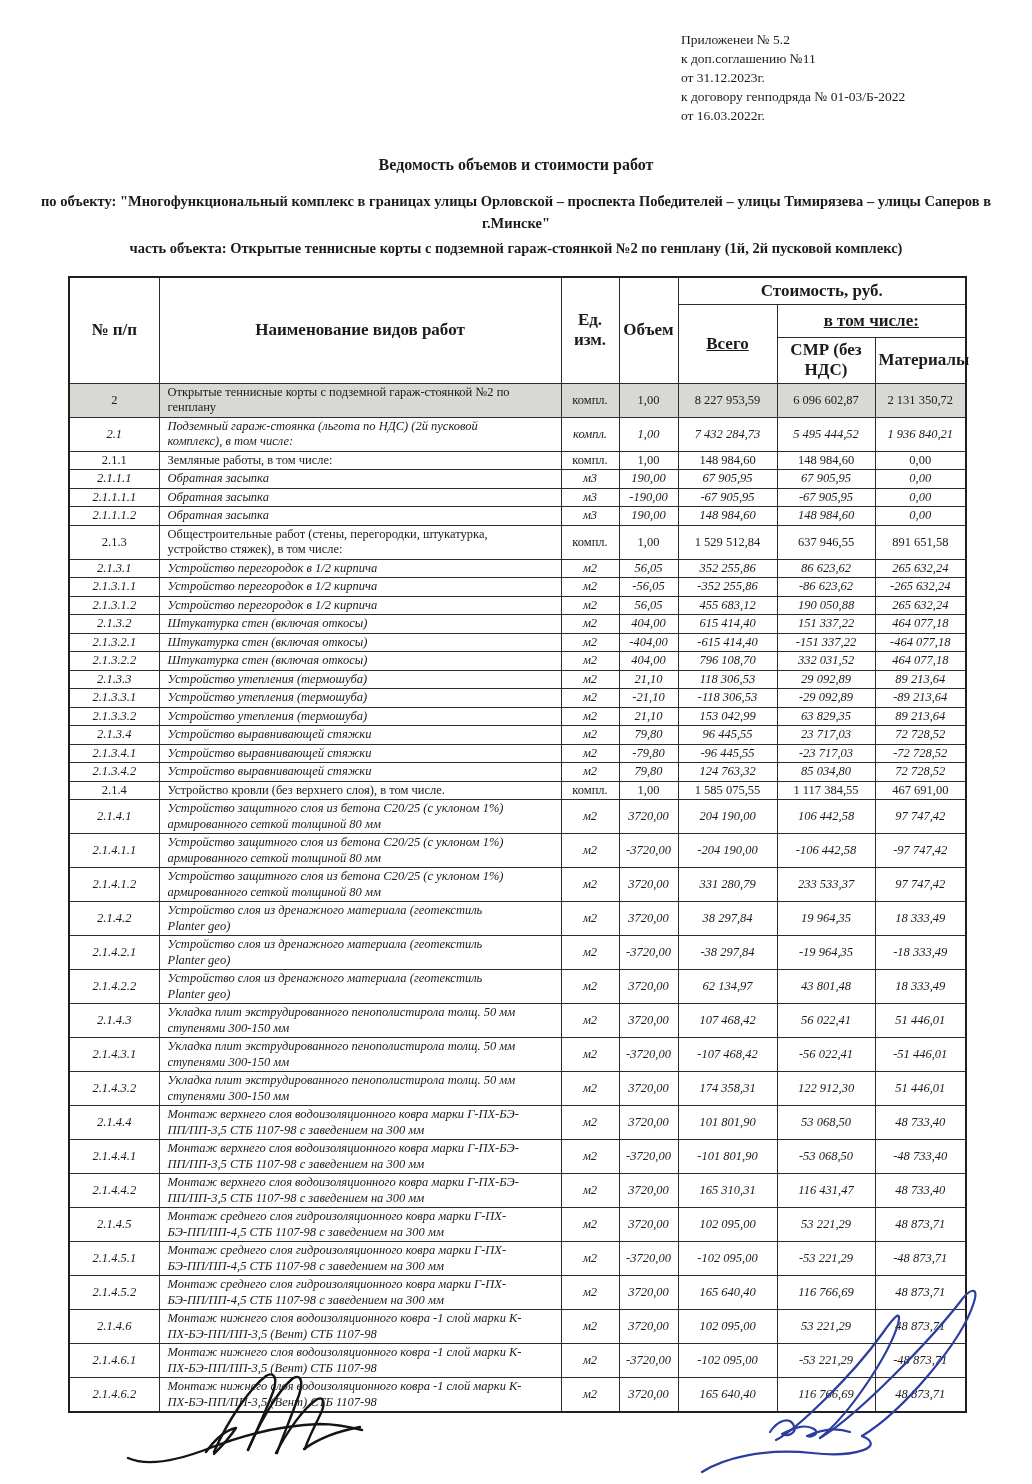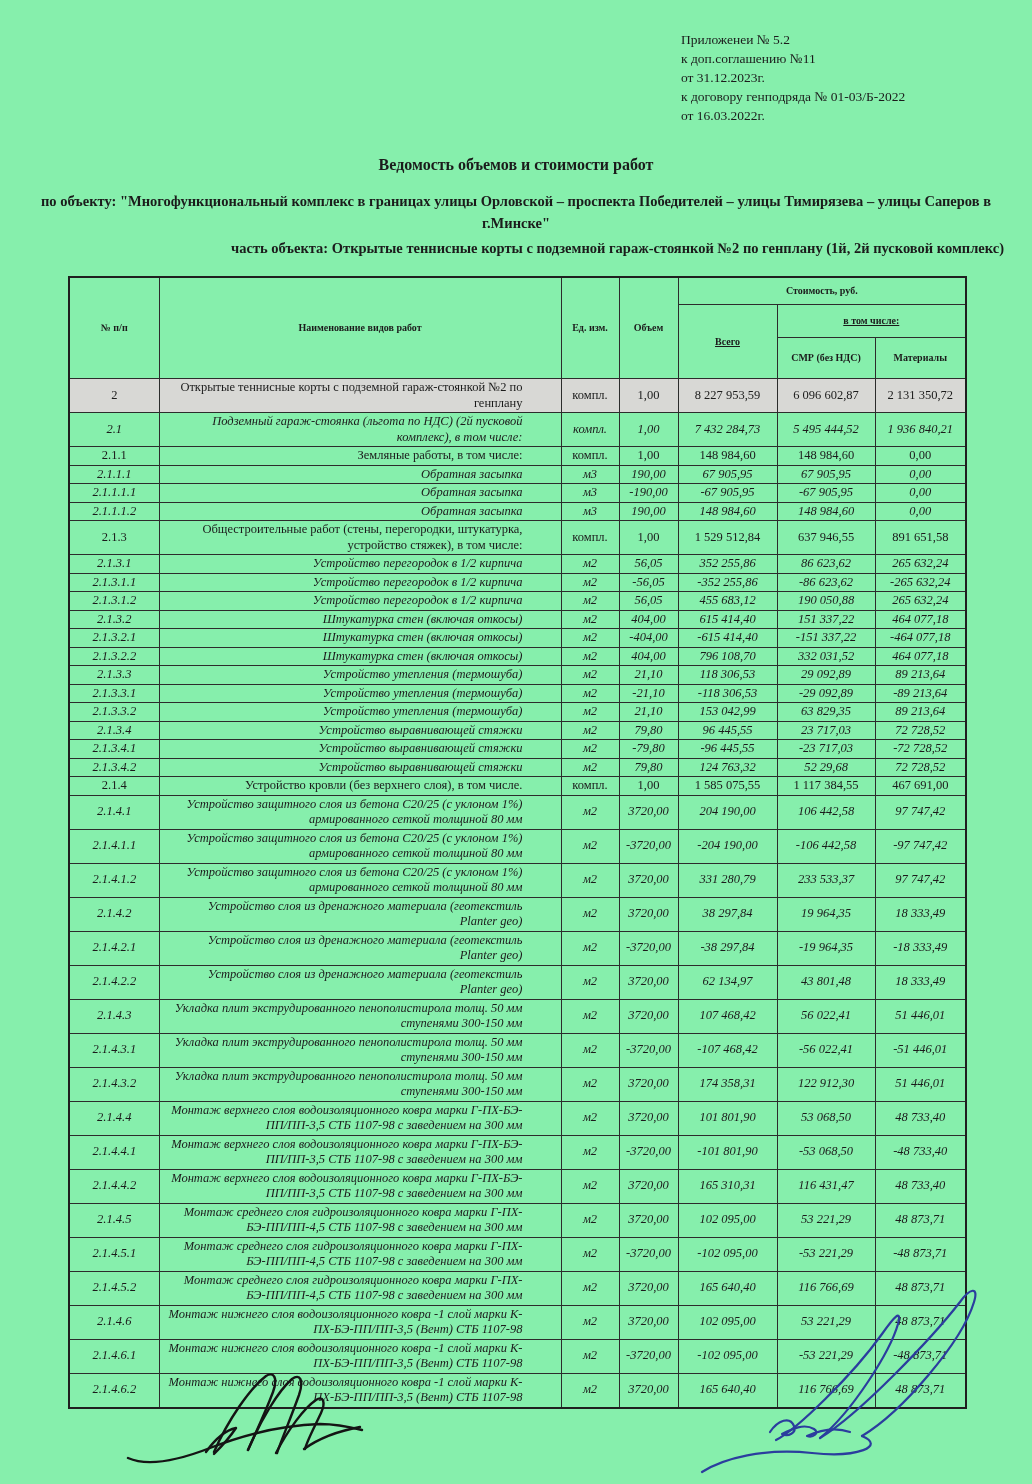--- a/index.html
+++ b/index.html
@@ -1,39 +1,39 @@
 <!DOCTYPE html>
 <html lang="ru" style="--row-highlight: #d8d8d5; --signature-ink-black: #141414; --signature-ink-blue: #2b3d9e;"><head>
 <meta charset="utf-8">
 <style>
   html,body { margin:0; padding:0; background:#e8e8e8; }
   .page {
     position:relative; width:1032px; height:1484px; margin:0 auto;
-    background:#86efac; color:#1b1b1b; overflow:hidden;
+    background:#ffffff; color:#1b1b1b; overflow:hidden;
     font-family:"Liberation Serif", serif;
   }
   
   .appendix { position:absolute; left:681px; top:30px; font-size:13.5px; line-height:19px; }
   
   .doc-title { position:absolute; top:156px; left:0; width:100%; text-align:center;
     font-weight:bold; font-size:16px; margin:0; }
   .sub-object { position:absolute; top:190px; left:28px; width:976px; text-align:center;
     font-weight:bold; font-size:14.5px; line-height:22px; margin:0; }
-  .sub-part { position:absolute; top:240px; left:28px; width:976px; text-align:right;
+  .sub-part { position:absolute; top:240px; left:28px; width:976px; text-align:center;
     font-weight:bold; font-size:14.5px; margin:0; }
   
   table.works { position:absolute; left:68px; top:276px; width:897px;
     border-collapse:collapse; table-layout:fixed; border:2px solid #1f1f1f; }
   .works th, .works td { border:1px solid #2c2c2c; vertical-align:middle; }
-  .works th { font-weight:bold; font-size:10px; text-align:center; padding:2px 3px; line-height:1.2; }
+  .works th { font-weight:bold; font-size:17px; text-align:center; padding:2px 3px; line-height:1.2; }
   .works thead tr:nth-child(1) th.h-cost { height:22px; }
   .works thead tr:nth-child(2) th { height:28px;text-decoration:underline; }
   .works thead tr:nth-child(3) th { height:36px; }
   .works td { font-size:12.5px; text-align:center; padding:1px 4px; line-height:1.24; }
-  .works td.name { text-align:right; padding:1px 38px 1px 8px; }
+  .works td.name { text-align:left; padding:1px 38px 1px 8px; }
   .works tr.it { font-style:italic; }
   .works tr.shaded { background:var(--row-highlight, #d8d8d5); }
   
   .sig { position:absolute; pointer-events:none; }
   .sig path { fill:none; stroke-linecap:round; stroke-linejoin:round; }
   .sig-black { left:118px; top:1368px; }
   .sig-black path { stroke:var(--signature-ink-black, #141414); stroke-width:2.4; }
   .sig-blue { left:700px; top:1280px; }
   .sig-blue path { stroke:var(--signature-ink-blue, #2b3d9e); stroke-width:2.2; }
 </style>
@@ -243,21 +243,21 @@
           <td class="total">-96 445,55</td>
           <td class="smr">-23 717,03</td>
           <td class="materials">-72 728,52</td>
         </tr>
         <tr class="it">
           <td class="num">2.1.3.4.2</td>
           <td class="name">Устройство выравнивающей стяжки</td>
           <td class="unit">м2</td>
           <td class="volume">79,80</td>
           <td class="total">124 763,32</td>
-          <td class="smr">52 29,68</td>
+          <td class="smr">85 034,80</td>
           <td class="materials">72 728,52</td>
         </tr>
         <tr>
           <td class="num">2.1.4</td>
           <td class="name">Устройство кровли (без верхнего слоя), в том числе.</td>
           <td class="unit">компл.</td>
           <td class="volume">1,00</td>
           <td class="total">1 585 075,55</td>
           <td class="smr">1 117 384,55</td>
           <td class="materials">467 691,00</td>

